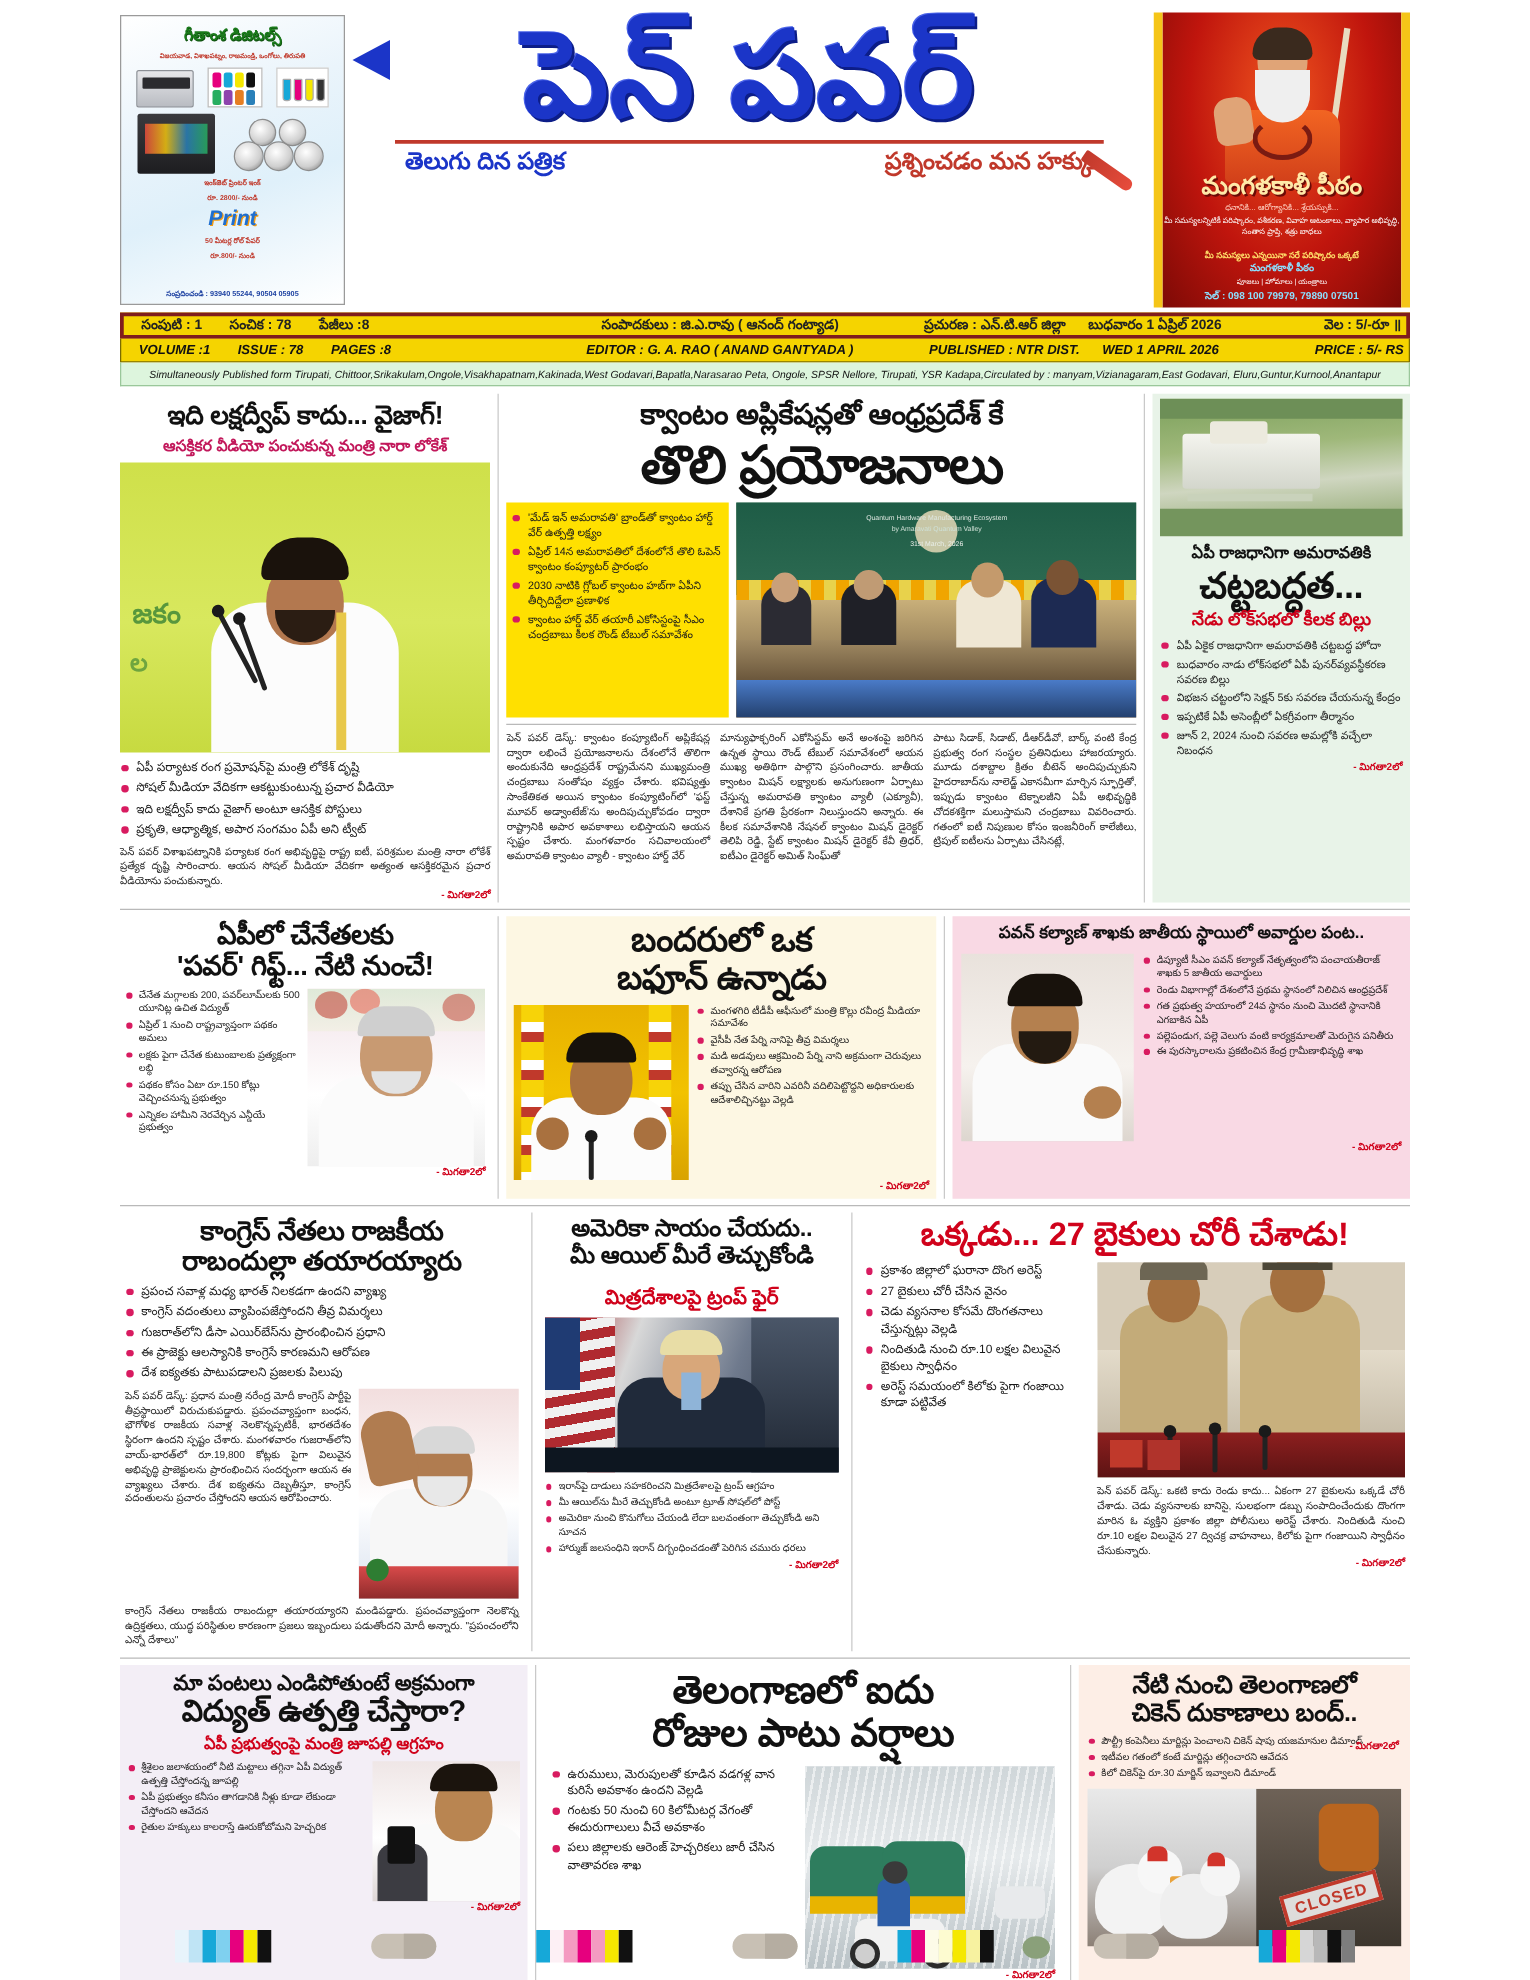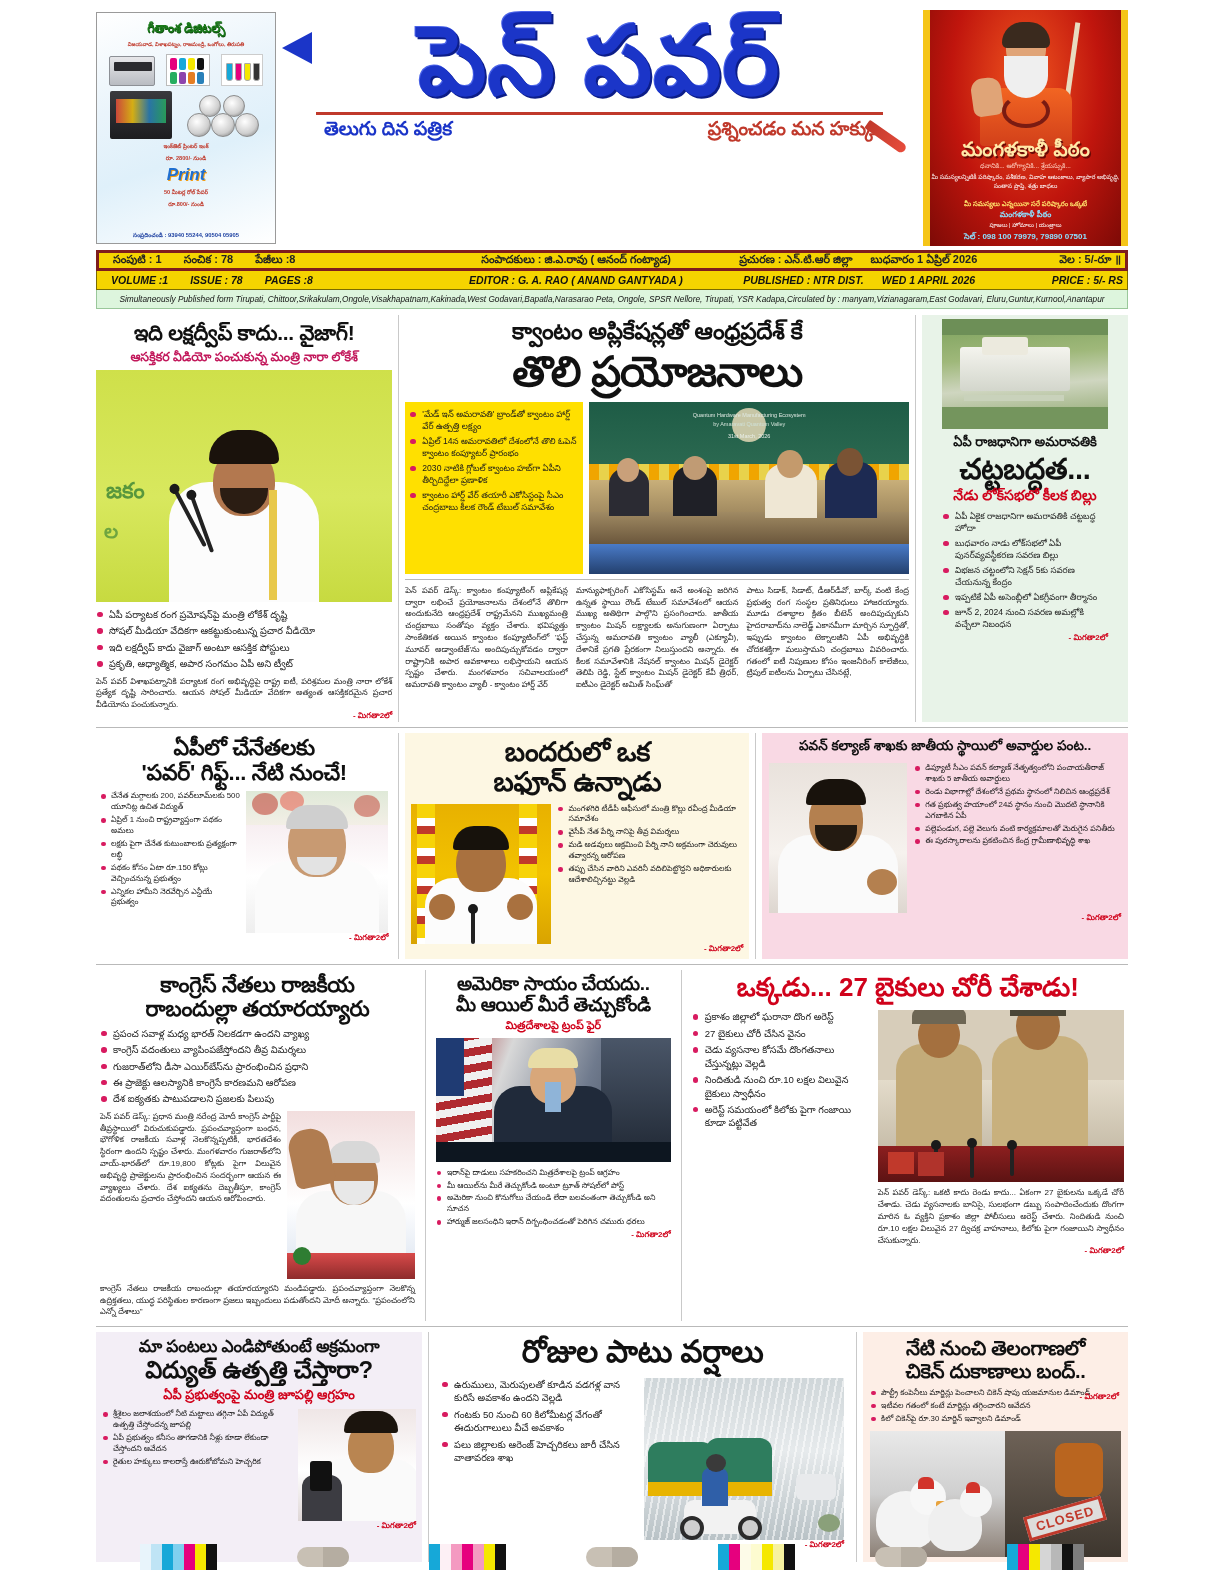--- a/index.html
+++ b/index.html
@@ -318,21 +318,21 @@
         <div class="hr-sep"></div>
         <div style="display:flex;gap:8px">
           <div class="body-txt" style="flex:1">పెన్ పవర్ డెస్క్: క్వాంటం కంప్యూటింగ్ అప్లికేషన్ల ద్వారా లభించే ప్రయోజనాలను దేశంలోనే తొలిగా అందుకునేది ఆంధ్రప్రదేశ్ రాష్ట్రమేనని ముఖ్యమంత్రి చంద్రబాబు సంతోషం వ్యక్తం చేశారు. భవిష్యత్తు సాంకేతికత అయిన క్వాంటం కంప్యూటింగ్‌లో 'ఫస్ట్ మూవర్ అడ్వాంటేజ్'ను అందిపుచ్చుకోవడం ద్వారా రాష్ట్రానికి అపార అవకాశాలు లభిస్తాయని ఆయన స్పష్టం చేశారు. మంగళవారం సచివాలయంలో అమరావతి క్వాంటం వ్యాలీ - క్వాంటం హార్డ్ వేర్</div>
           <div class="body-txt" style="flex:1">మాన్యుఫాక్చరింగ్ ఎకోసిస్టమ్ అనే అంశంపై జరిగిన ఉన్నత స్థాయి రౌండ్ టేబుల్ సమావేశంలో ఆయన ముఖ్య అతిథిగా పాల్గొని ప్రసంగించారు. జాతీయ క్వాంటం మిషన్ లక్ష్యాలకు అనుగుణంగా ఏర్పాటు చేస్తున్న అమరావతి క్వాంటం వ్యాలీ (ఎక్యూవీ), దేశానికే ప్రగతి ప్రేరకంగా నిలుస్తుందని అన్నారు. ఈ కీలక సమావేశానికి నేషనల్ క్వాంటం మిషన్ డైరెక్టర్ తెలిపి రెడ్డి, స్టేట్ క్వాంటం మిషన్ డైరెక్టర్ కేవీ త్రిధర్, ఐటీఎం డైరెక్టర్ అమిత్ సింఘ్‌తో</div>
           <div class="body-txt" style="flex:1">పాటు సిడాక్, సిడాట్, డీఆర్‌డీవో, బార్క్ వంటి కేంద్ర ప్రభుత్వ రంగ సంస్థల ప్రతినిధులు హాజరయ్యారు. మూడు దశాబ్దాల క్రితం బీటెన్ అందిపుచ్చుకుని హైదరాబాద్‌ను నాలెడ్జ్ ఎకానమీగా మార్చిన స్ఫూర్తితో, ఇప్పుడు క్వాంటం టెక్నాలజీని ఏపీ అభివృద్ధికి చోదకశక్తిగా మలుస్తామని చంద్రబాబు వివరించారు. గతంలో ఐటీ నిపుణుల కోసం ఇంజనీరింగ్ కాలేజీలు, ట్రిపుల్ ఐటీలను ఏర్పాటు చేసినట్లే,</div>
         </div>
       </div>
 
       <div class="vsep"></div>
 
-      <div class="cell greenbox" style="width:208px; padding:4px 20px">
+      <div class="cell greenbox" style="width:208px; padding:4px 6px">
         <div class="ph ph-aerial" style="height:110px">
           <div style="position:absolute;left:18px;top:28px;width:110px;height:44px;background:linear-gradient(180deg,#f4f4ee,#d3d6cc);border-radius:3px"></div>
           <div style="position:absolute;left:40px;top:18px;width:46px;height:18px;background:#eceade;border-radius:3px"></div>
           <div style="position:absolute;left:22px;top:76px;width:100px;height:6px;background:#c9d2bb"></div>
           <div style="position:absolute;left:0;top:0;right:0;height:16px;background:#6d8f57"></div>
           <div style="position:absolute;left:0;bottom:0;right:0;height:22px;background:#74955d"></div>
         </div>
         <div style="font-size:13px;font-weight:bold;text-align:center;color:#111;margin-top:5px">ఏపీ రాజధానిగా అమరావతికి</div>
         <div class="hl-blk" style="font-size:29px;margin-top:1px">చట్టబద్ధత...</div>
         <div class="hl-red" style="font-size:14px;margin-top:2px">నేడు లోక్‌సభలో కీలక బిల్లు</div>
@@ -453,21 +453,21 @@
           </div>
         </div>
         <div class="body-txt" style="margin-top:4px">కాంగ్రెస్ నేతలు రాజకీయ రాబందుల్లా తయారయ్యారని మండిపడ్డారు. ప్రపంచవ్యాప్తంగా నెలకొన్న ఉద్రిక్తతలు, యుద్ధ పరిస్థితుల కారణంగా ప్రజలు ఇబ్బందులు పడుతోందని మోదీ అన్నారు. "ప్రపంచంలోని ఎన్నో దేశాలు"</div>
       </div>
 
       <div class="vsep"></div>
 
       <div class="cell" style="width:248px; padding:3px 4px">
         <div class="hl-blk" style="font-size:19px">అమెరికా సాయం చేయదు..</div>
         <div class="hl-blk" style="font-size:19px">మీ ఆయిల్ మీరే తెచ్చుకోండి</div>
-        <div class="hl-red" style="font-size:11px;margin-top:4px">మిత్రదేశాలపై ట్రంప్ ఫైర్</div>
+        <div class="hl-red" style="font-size:16px;margin-top:15px">మిత్రదేశాలపై ట్రంప్ ఫైర్</div>
         <div class="ph ph-trump" style="height:124px;margin-top:6px">
           <div style="position:absolute;left:0;top:0;width:56px;height:124px;background:repeating-linear-gradient(170deg,#b02a30 0 8px,#f0f0f0 8px 16px)"></div>
           <div style="position:absolute;left:0;top:0;width:28px;height:58px;background:#1f3b73"></div>
           <div style="position:absolute;right:0;top:0;width:70px;height:124px;background:linear-gradient(180deg,#4a5668,#1f2733)"></div>
           <div style="position:absolute;bottom:18px;left:50%;transform:translateX(-50%);width:118px;height:58px;background:#202a3a;border-radius:26px 26px 0 0"></div>
           <div style="position:absolute;bottom:58px;left:50%;transform:translateX(-50%);width:46px;height:50px;background:#d8a77a;border-radius:50% 50% 44% 44%"></div>
           <div style="position:absolute;bottom:94px;left:50%;transform:translateX(-50%);width:50px;height:20px;background:#e8dda6;border-radius:24px 24px 4px 4px"></div>
           <div style="position:absolute;bottom:50px;left:50%;transform:translateX(-50%);width:16px;height:30px;background:#8fb4d8"></div>
           <div style="position:absolute;bottom:0;left:0;right:0;height:20px;background:#0d1620"></div>
         </div>
@@ -536,20 +536,21 @@
             <div style="position:absolute;bottom:0;left:4px;width:40px;height:46px;background:#3c3c42;border-radius:12px 12px 0 0"></div>
             <div style="position:absolute;bottom:30px;left:12px;width:22px;height:30px;background:#111;border-radius:3px"></div>
           </div>
         </div>
         <div class="contd">- మిగతా2లో</div>
       </div>
 
       <div class="vsep"></div>
 
       <div class="cell" style="width:420px; padding:3px 6px">
+        <div class="hl-blk" style="font-size:31px">తెలంగాణలో ఐదు</div>
         <div class="hl-blk" style="font-size:31px">రోజుల పాటు వర్షాలు</div>
         <div style="display:flex;gap:7px;margin-top:8px">
           <ul class="bul" style="width:196px">
             <li>ఉరుములు, మెరుపులతో కూడిన వడగళ్ల వాన కురిసే అవకాశం ఉందని వెల్లడి</li>
             <li>గంటకు 50 నుంచి 60 కిలోమీటర్ల వేగంతో ఈదురుగాలులు వీచే అవకాశం</li>
             <li>పలు జిల్లాలకు ఆరెంజ్ హెచ్చరికలు జారీ చేసిన వాతావరణ శాఖ</li>
           </ul>
           <div class="ph ph-rain" style="flex:1;height:162px">
             <div style="position:absolute;left:0;right:0;top:0;bottom:0;background:repeating-linear-gradient(100deg,rgba(255,255,255,.55) 0 2px,transparent 2px 7px)"></div>
             <div style="position:absolute;left:4px;bottom:46px;width:66px;height:52px;background:#2e7d5e;border-radius:12px 12px 0 0"></div>

